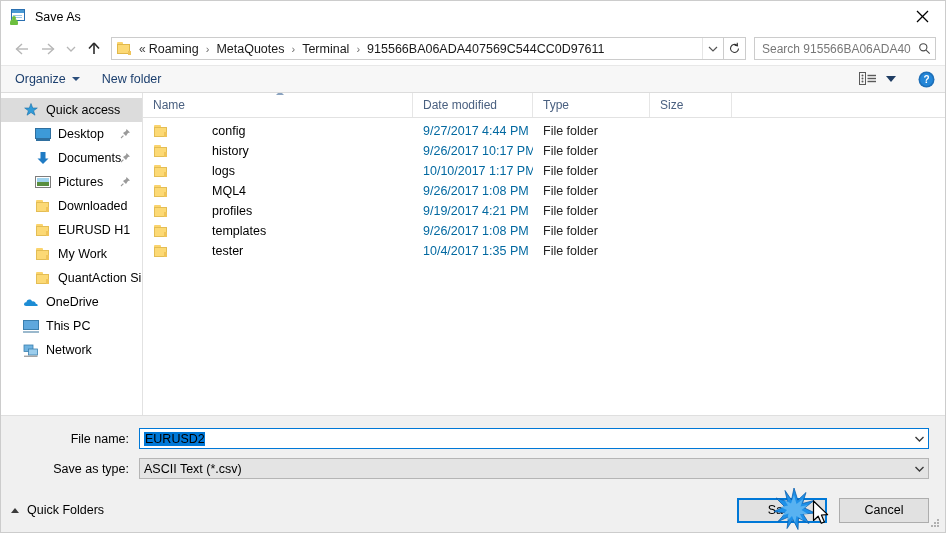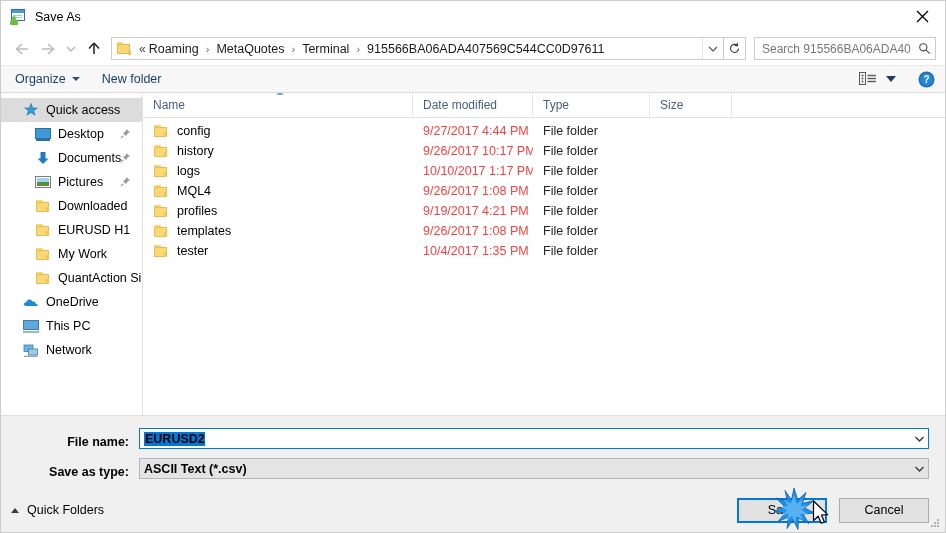--- a/index.html
+++ b/index.html
@@ -383,48 +383,48 @@
     display: flex;
     align-items: center;
     font-size: 12.5px;
     color: #000000;
   }
   .cell {
     box-sizing: border-box;
     padding-left: 10px;
     white-space: nowrap;
     overflow: hidden;
+    gap: 35px;
   }
   .cell.name {
     width: 270px; flex: 0 0 auto;
     display: flex; align-items: center;
   }
-  .cell.date { width: 120px; flex: 0 0 auto; color: #ef4444; }
+  .cell.date { width: 120px; flex: 0 0 auto; color: #0369a1; }
   .cell.type { width: 117px; flex: 0 0 auto; color: #222; }
   .cell.size { width: 82px; flex: 0 0 auto; }
   .row-folder-ico {
     width: 16px; height: 16px;
     margin-right: 8px;
     position: relative;
     flex: 0 0 auto;
   }
 
   
   .formarea {
     background: #f0f0f0;
     border-top: 1px solid #dfdfdf;
     padding: 12px 16px 0 16px;
     flex: 0 0 auto;
     box-sizing: border-box;
   }
   .formrow {
     display: flex;
-    align-items: flex-end;
+    align-items: center;
     margin-bottom: 9px;
-    font-weight: bold;
   }
   .formlabel {
     width: 112px;
     text-align: right;
     padding-right: 10px;
     font-size: 12.5px;
     color: #000000;
     flex: 0 0 auto;
   }
   .field {

